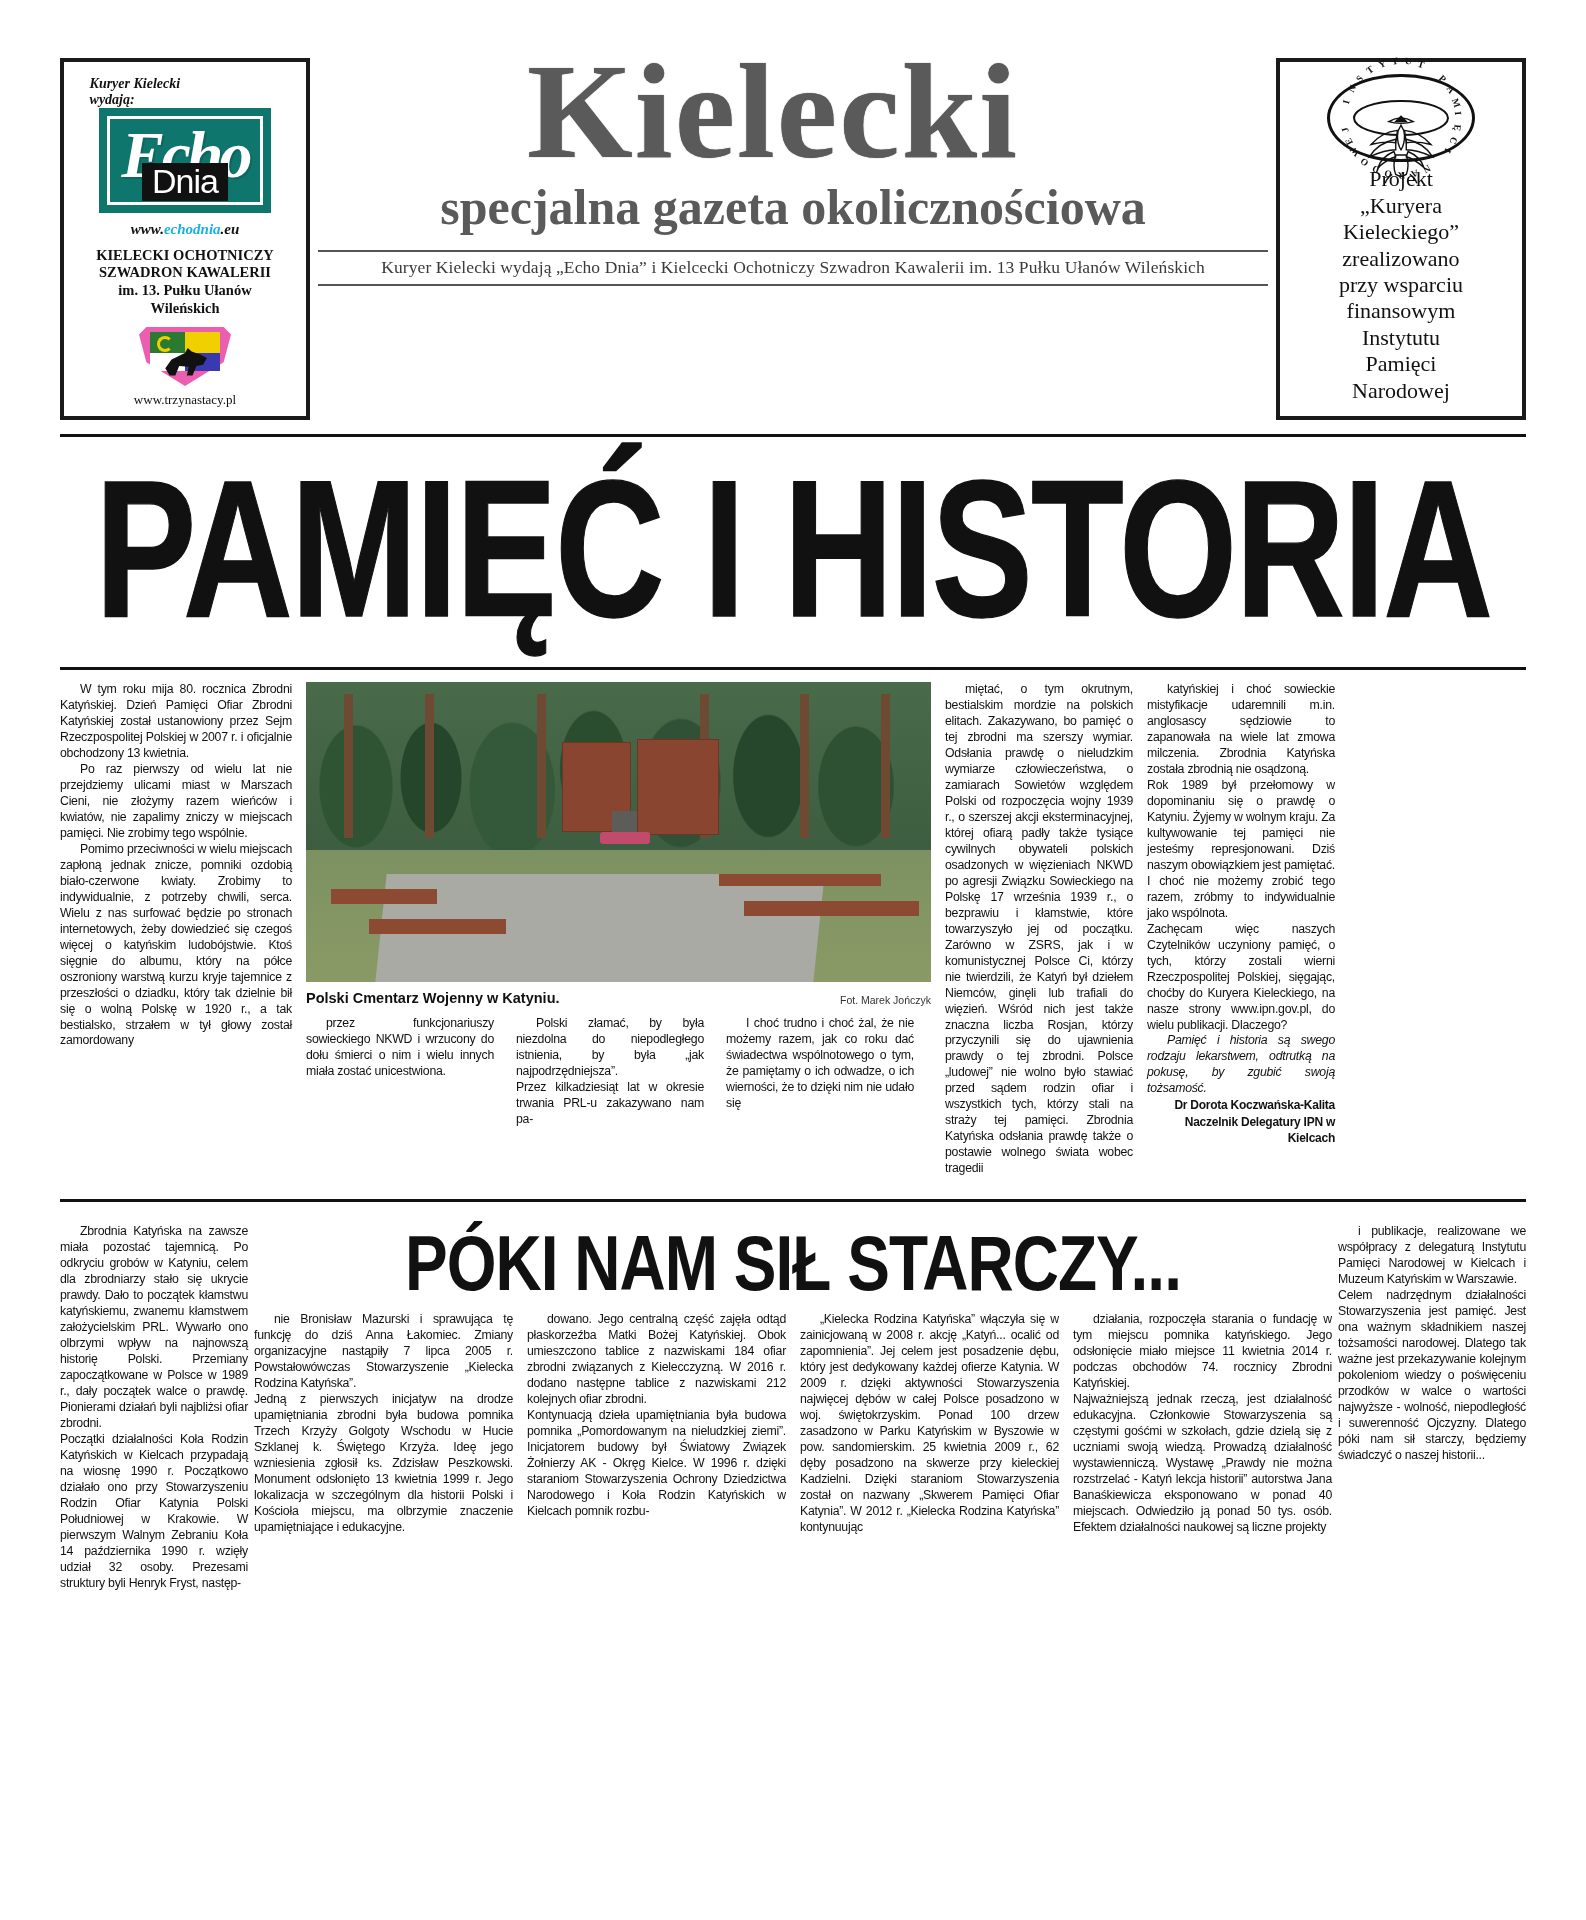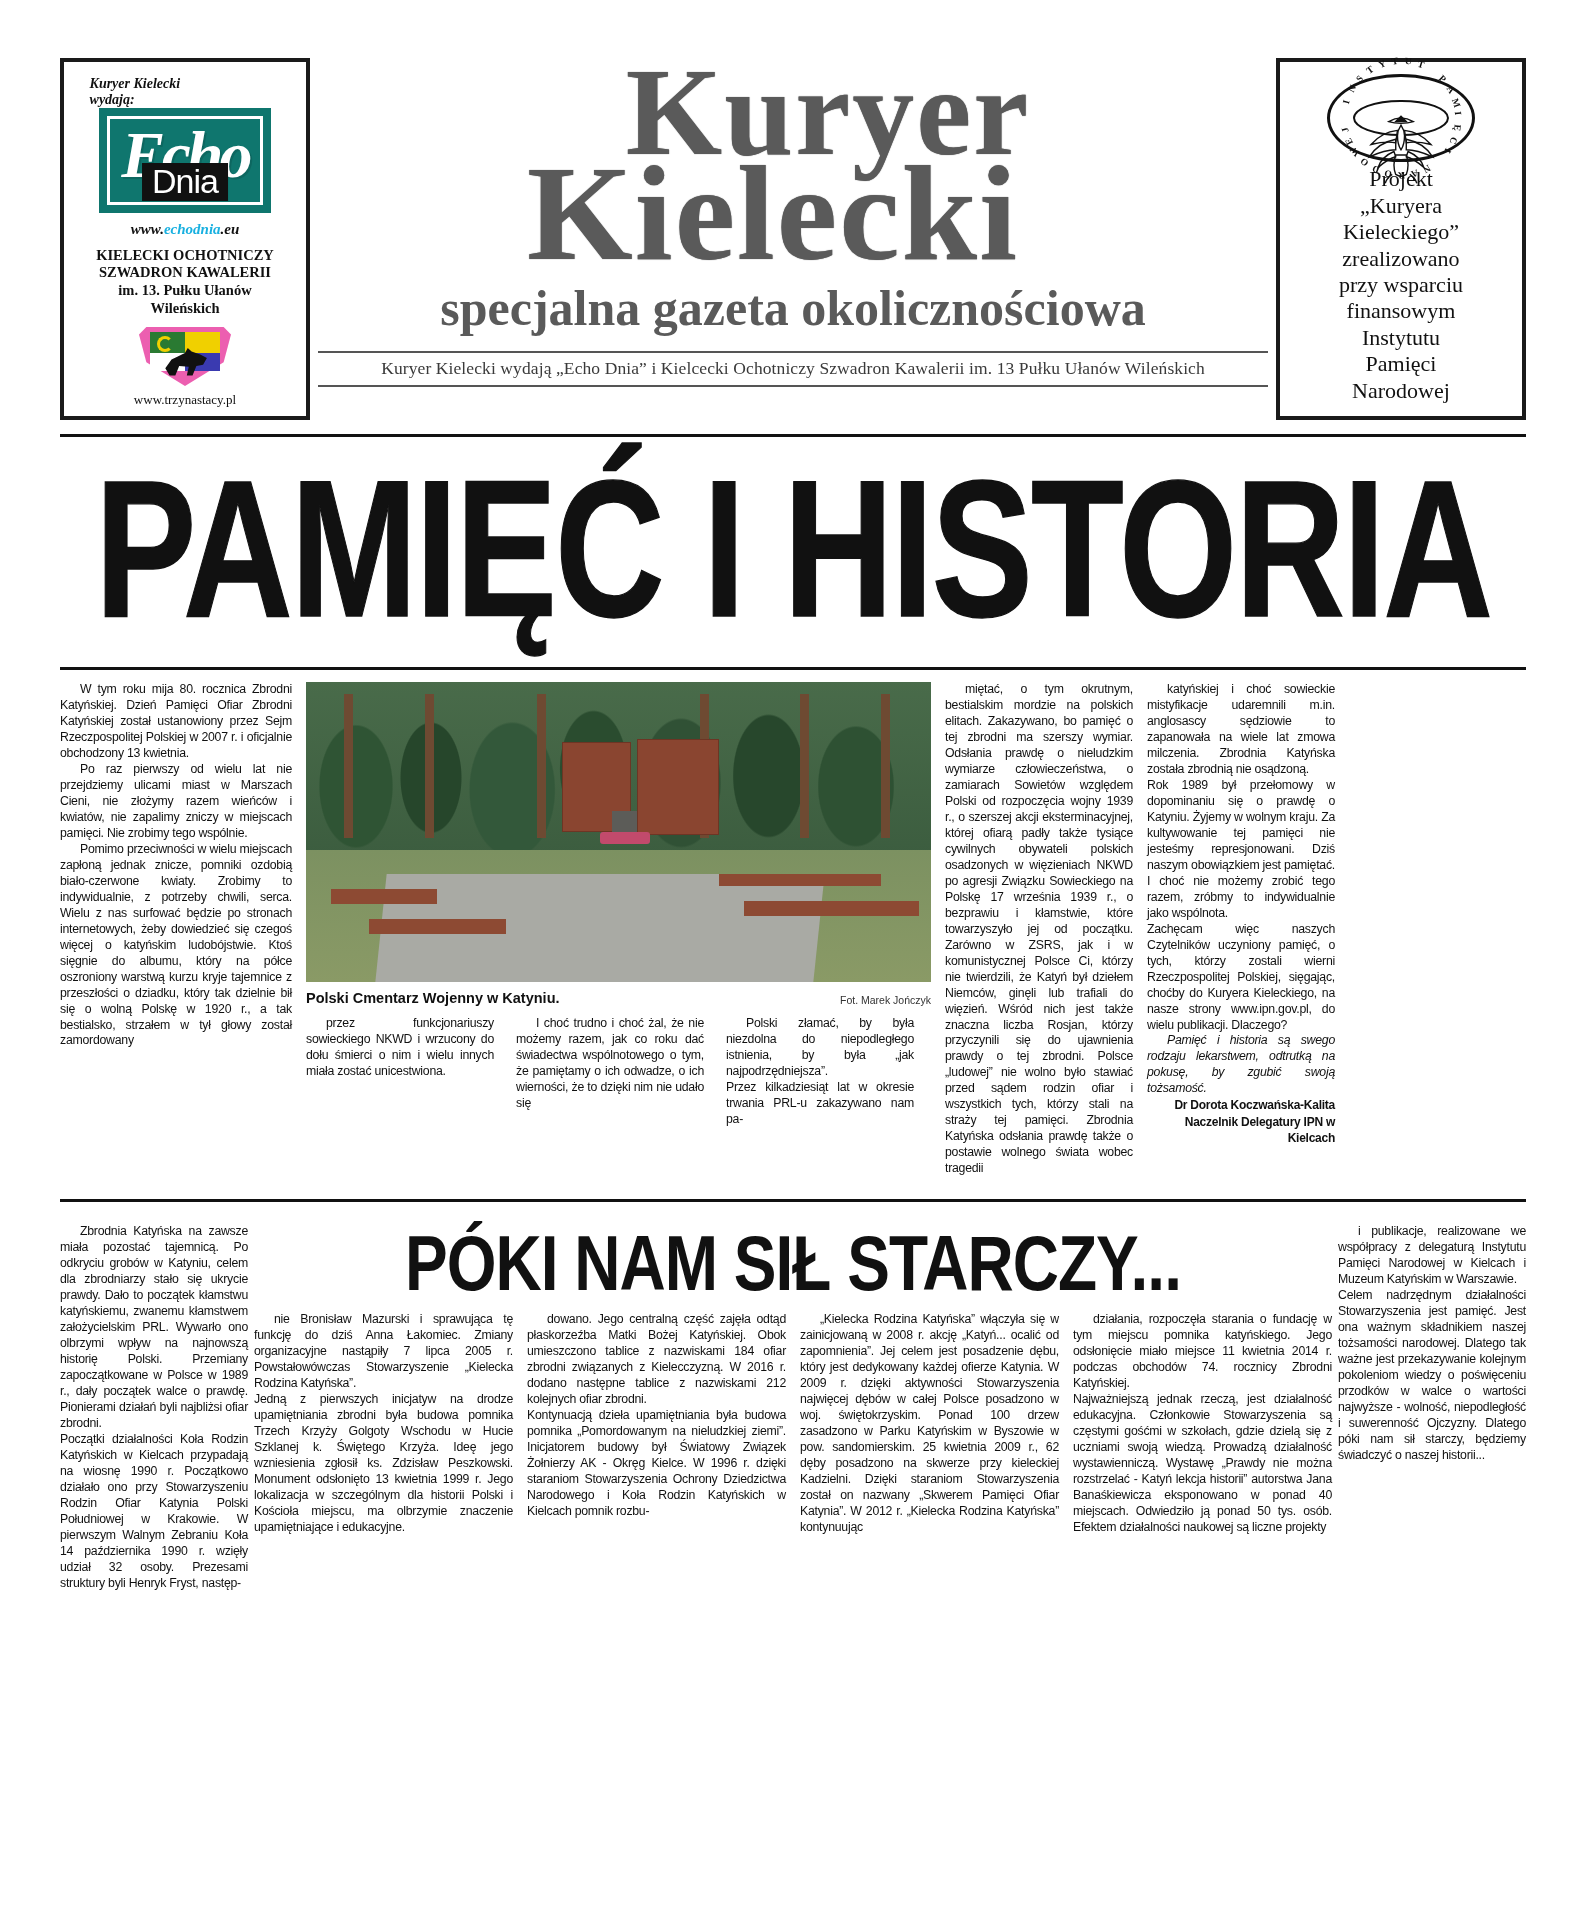--- a/index.html
+++ b/index.html
@@ -208,21 +208,20 @@
         <div class="q q4"></div>
         <div class="crescent"></div>
         <div class="horse"></div>
       </div>
 
       <div class="trzy-url">www.trzynastacy.pl</div>
     </div>
 
     <div class="mh-center">
       <div class="title-art">
-        <div class="t1">Kuryer</div>
         <div class="t2">Kielecki</div>
       </div>
       <div class="subtitle-art">specjalna gazeta okolicznościowa</div>
       <div class="mh-credit">Kuryer Kielecki wydają „Echo Dnia” i Kielcecki Ochotniczy Szwadron Kawalerii im. 13 Pułku Ułanów Wileńskich</div>
     </div>
 
     <div class="mh-right">
       <div class="ipn-seal">
         <div class="ring-o"></div>
         <div class="ring-i"></div>
@@ -317,25 +316,25 @@
       </div>
       <div class="cap-row">
         <div class="cap-title">Polski Cmentarz Wojenny w Katyniu.</div>
         <div class="cap-credit">Fot. Marek Jończyk</div>
       </div>
       <div class="below-photo">
         <div class="col bp-col">
           <p>przez funkcjonariuszy sowieckiego NKWD i wrzucony do dołu śmierci o nim i wielu innych miała zostać unicestwiona.</p>
         </div>
         <div class="col bp-col">
-          <p>I choć trudno i choć żal, że nie możemy razem, jak co roku dać świadectwa wspólnotowego o tym, że pamiętamy o ich odwadze, o ich wierności, że to dzięki nim nie udało się</p>
-        </div>
-        <div class="col bp-col">
           <p style="white-space:pre-line;">Polski złamać, by była niezdolna do niepodległego istnienia, by była „jak najpodrzędniejsza”.
 Przez kilkadziesiąt lat w okresie trwania PRL-u zakazywano nam pa-</p>
+        </div>
+        <div class="col bp-col">
+          <p>I choć trudno i choć żal, że nie możemy razem, jak co roku dać świadectwa wspólnotowego o tym, że pamiętamy o ich odwadze, o ich wierności, że to dzięki nim nie udało się</p>
         </div>
       </div>
     </div>
 
     <div class="col c-mid">
       <p>miętać, o tym okrutnym, bestialskim mordzie na polskich elitach. Zakazywano, bo pamięć o tej zbrodni ma szerszy wymiar. Odsłania prawdę o nieludzkim wymiarze człowieczeństwa, o zamiarach Sowietów względem Polski od rozpoczęcia wojny 1939 r., o szerszej akcji eksterminacyjnej, której ofiarą padły także tysiące cywilnych obywateli polskich osadzonych w więzieniach NKWD po agresji Związku Sowieckiego na Polskę 17 września 1939 r., o bezprawiu i kłamstwie, które towarzyszyło jej od początku. Zarówno w ZSRS, jak i w komunistycznej Polsce Ci, którzy nie twierdzili, że Katyń był dziełem Niemców, ginęli lub trafiali do więzień. Wśród nich jest także znaczna liczba Rosjan, którzy przyczynili się do ujawnienia prawdy o tej zbrodni. Polsce „ludowej” nie wolno było stawiać przed sądem rodzin ofiar i wszystkich tych, którzy stali na straży tej pamięci. Zbrodnia Katyńska odsłania prawdę także o postawie wolnego świata wobec tragedii</p>
     </div>
 
     <div class="col c-mid">
       <p style="white-space:pre-line;">katyńskiej i choć sowieckie mistyfikacje udaremnili m.in. anglosascy sędziowie to zapanowała na wiele lat zmowa milczenia. Zbrodnia Katyńska została zbrodnią nie osądzoną.

